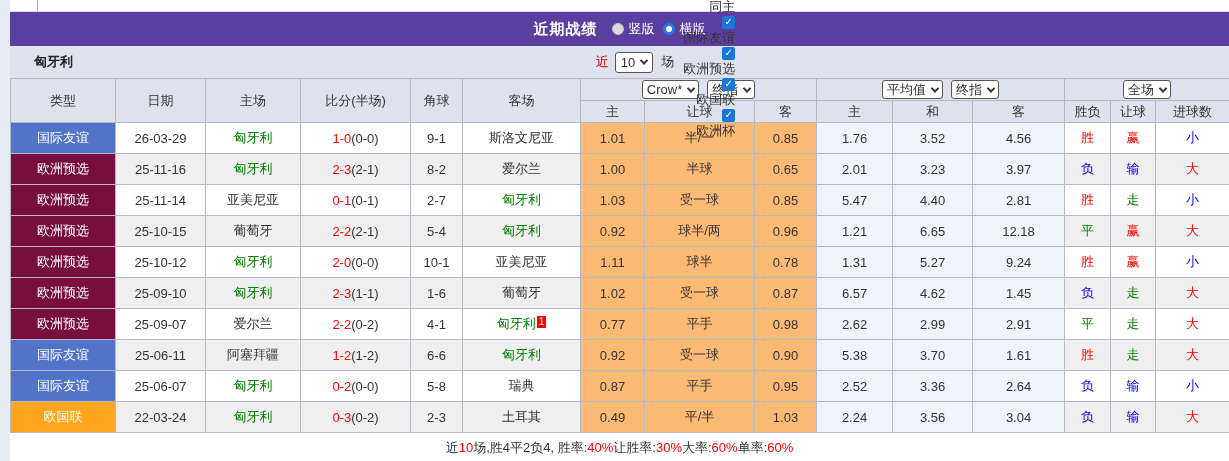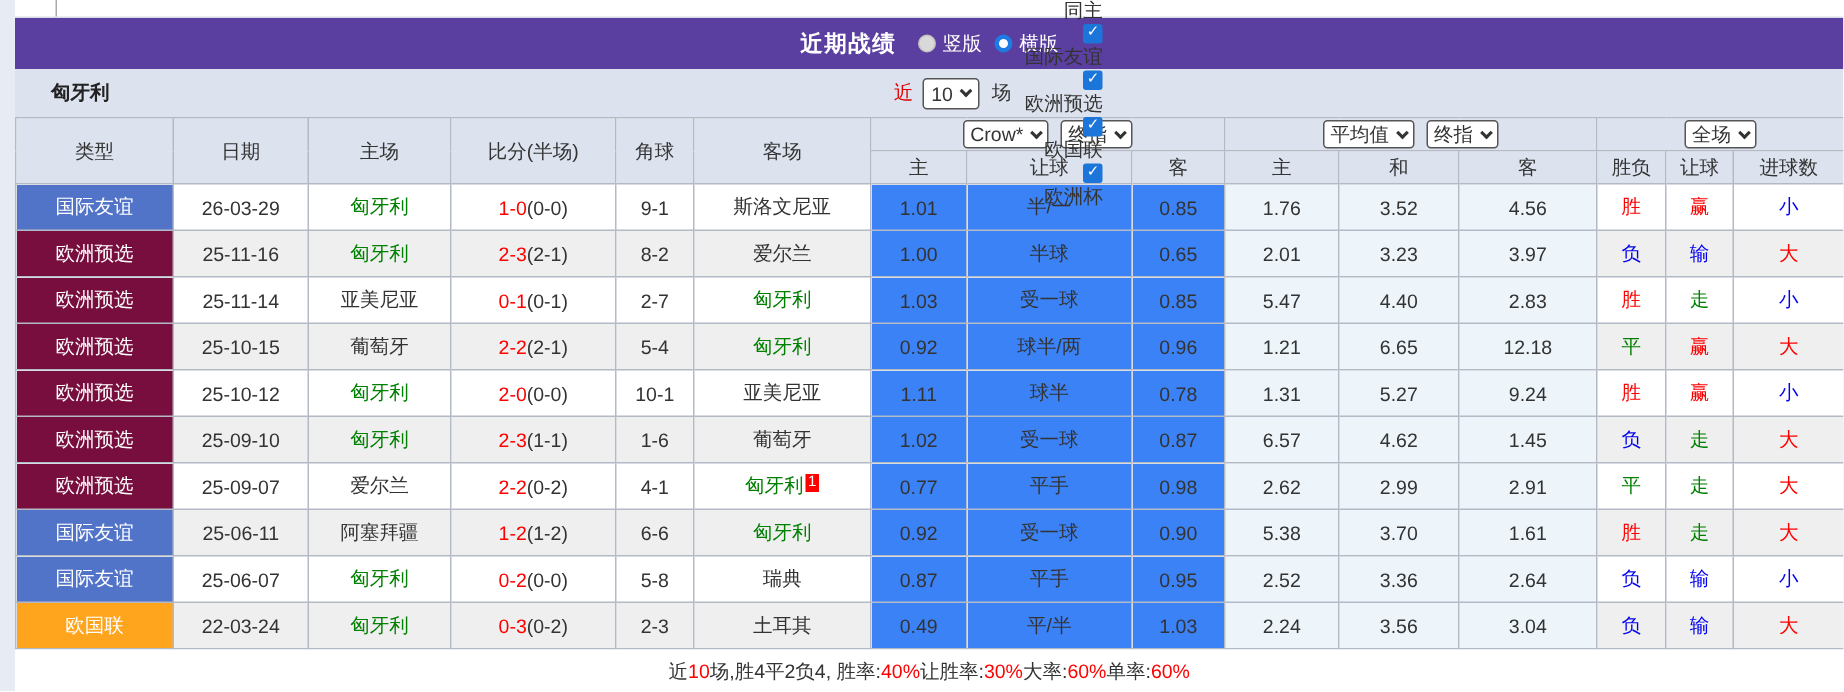--- a/index.html
+++ b/index.html
@@ -45,21 +45,21 @@
 
   table { border-collapse:collapse; table-layout:fixed; width:1219px; }
   th, td { border:1px solid #b3bac6; text-align:center; font-weight:normal;
            overflow:hidden; white-space:nowrap; padding:0; font-size:13px; }
   thead tr { height:22px; background:#dde3ee; }
   thead .sel { height:19px; padding:0 4px; }
   .grp-sels { display:flex; align-items:center; justify-content:center; gap:8px; }
   tbody tr { height:31px; }
   tbody tr.odd { background:#fff; }
   tbody tr.even { background:#efefef; }
-  td.cream { background:#3b82f6; }
+  td.cream { background:#fdba74; }
   td.lblue { background:#edf5fa; }
   td.type-cell { color:#fff; }
   .team { color:#008000; }
   .score-ft { color:#ff0000; }
   .red-badge { display:inline-block; background:#ff0000; color:#fff; font-size:10px; line-height:12px;
                padding:0 2px; margin-left:1px; vertical-align:text-top; }
 
   .footer { height:29px; display:flex; align-items:center; justify-content:center; background:#fff; }
   .footer span.red { color:#ff0000; }
 </style>
@@ -223,21 +223,21 @@
             <td>25-11-14</td>
             <td><span>亚美尼亚</span></td>
             <td><span class="score-ft">0-1</span><span>(0-1)</span></td>
             <td>2-7</td>
             <td><span class="team">匈牙利</span></td>
             <td class="cream">1.03</td>
             <td class="cream">受一球</td>
             <td class="cream">0.85</td>
             <td class="lblue">5.47</td>
             <td class="lblue">4.40</td>
-            <td class="lblue">2.83</td>
+            <td class="lblue">2.81</td>
             <td style="color: rgb(255, 0, 0);">胜</td>
             <td style="color: rgb(0, 128, 0);">走</td>
             <td style="color: rgb(0, 0, 238);">小</td>
           </tr>
           <tr class="even">
             <td class="type-cell" style="background: rgb(119, 14, 62);">欧洲预选</td>
             <td>25-10-15</td>
             <td><span>葡萄牙</span></td>
             <td><span class="score-ft">2-2</span><span>(2-1)</span></td>
             <td>5-4</td>

